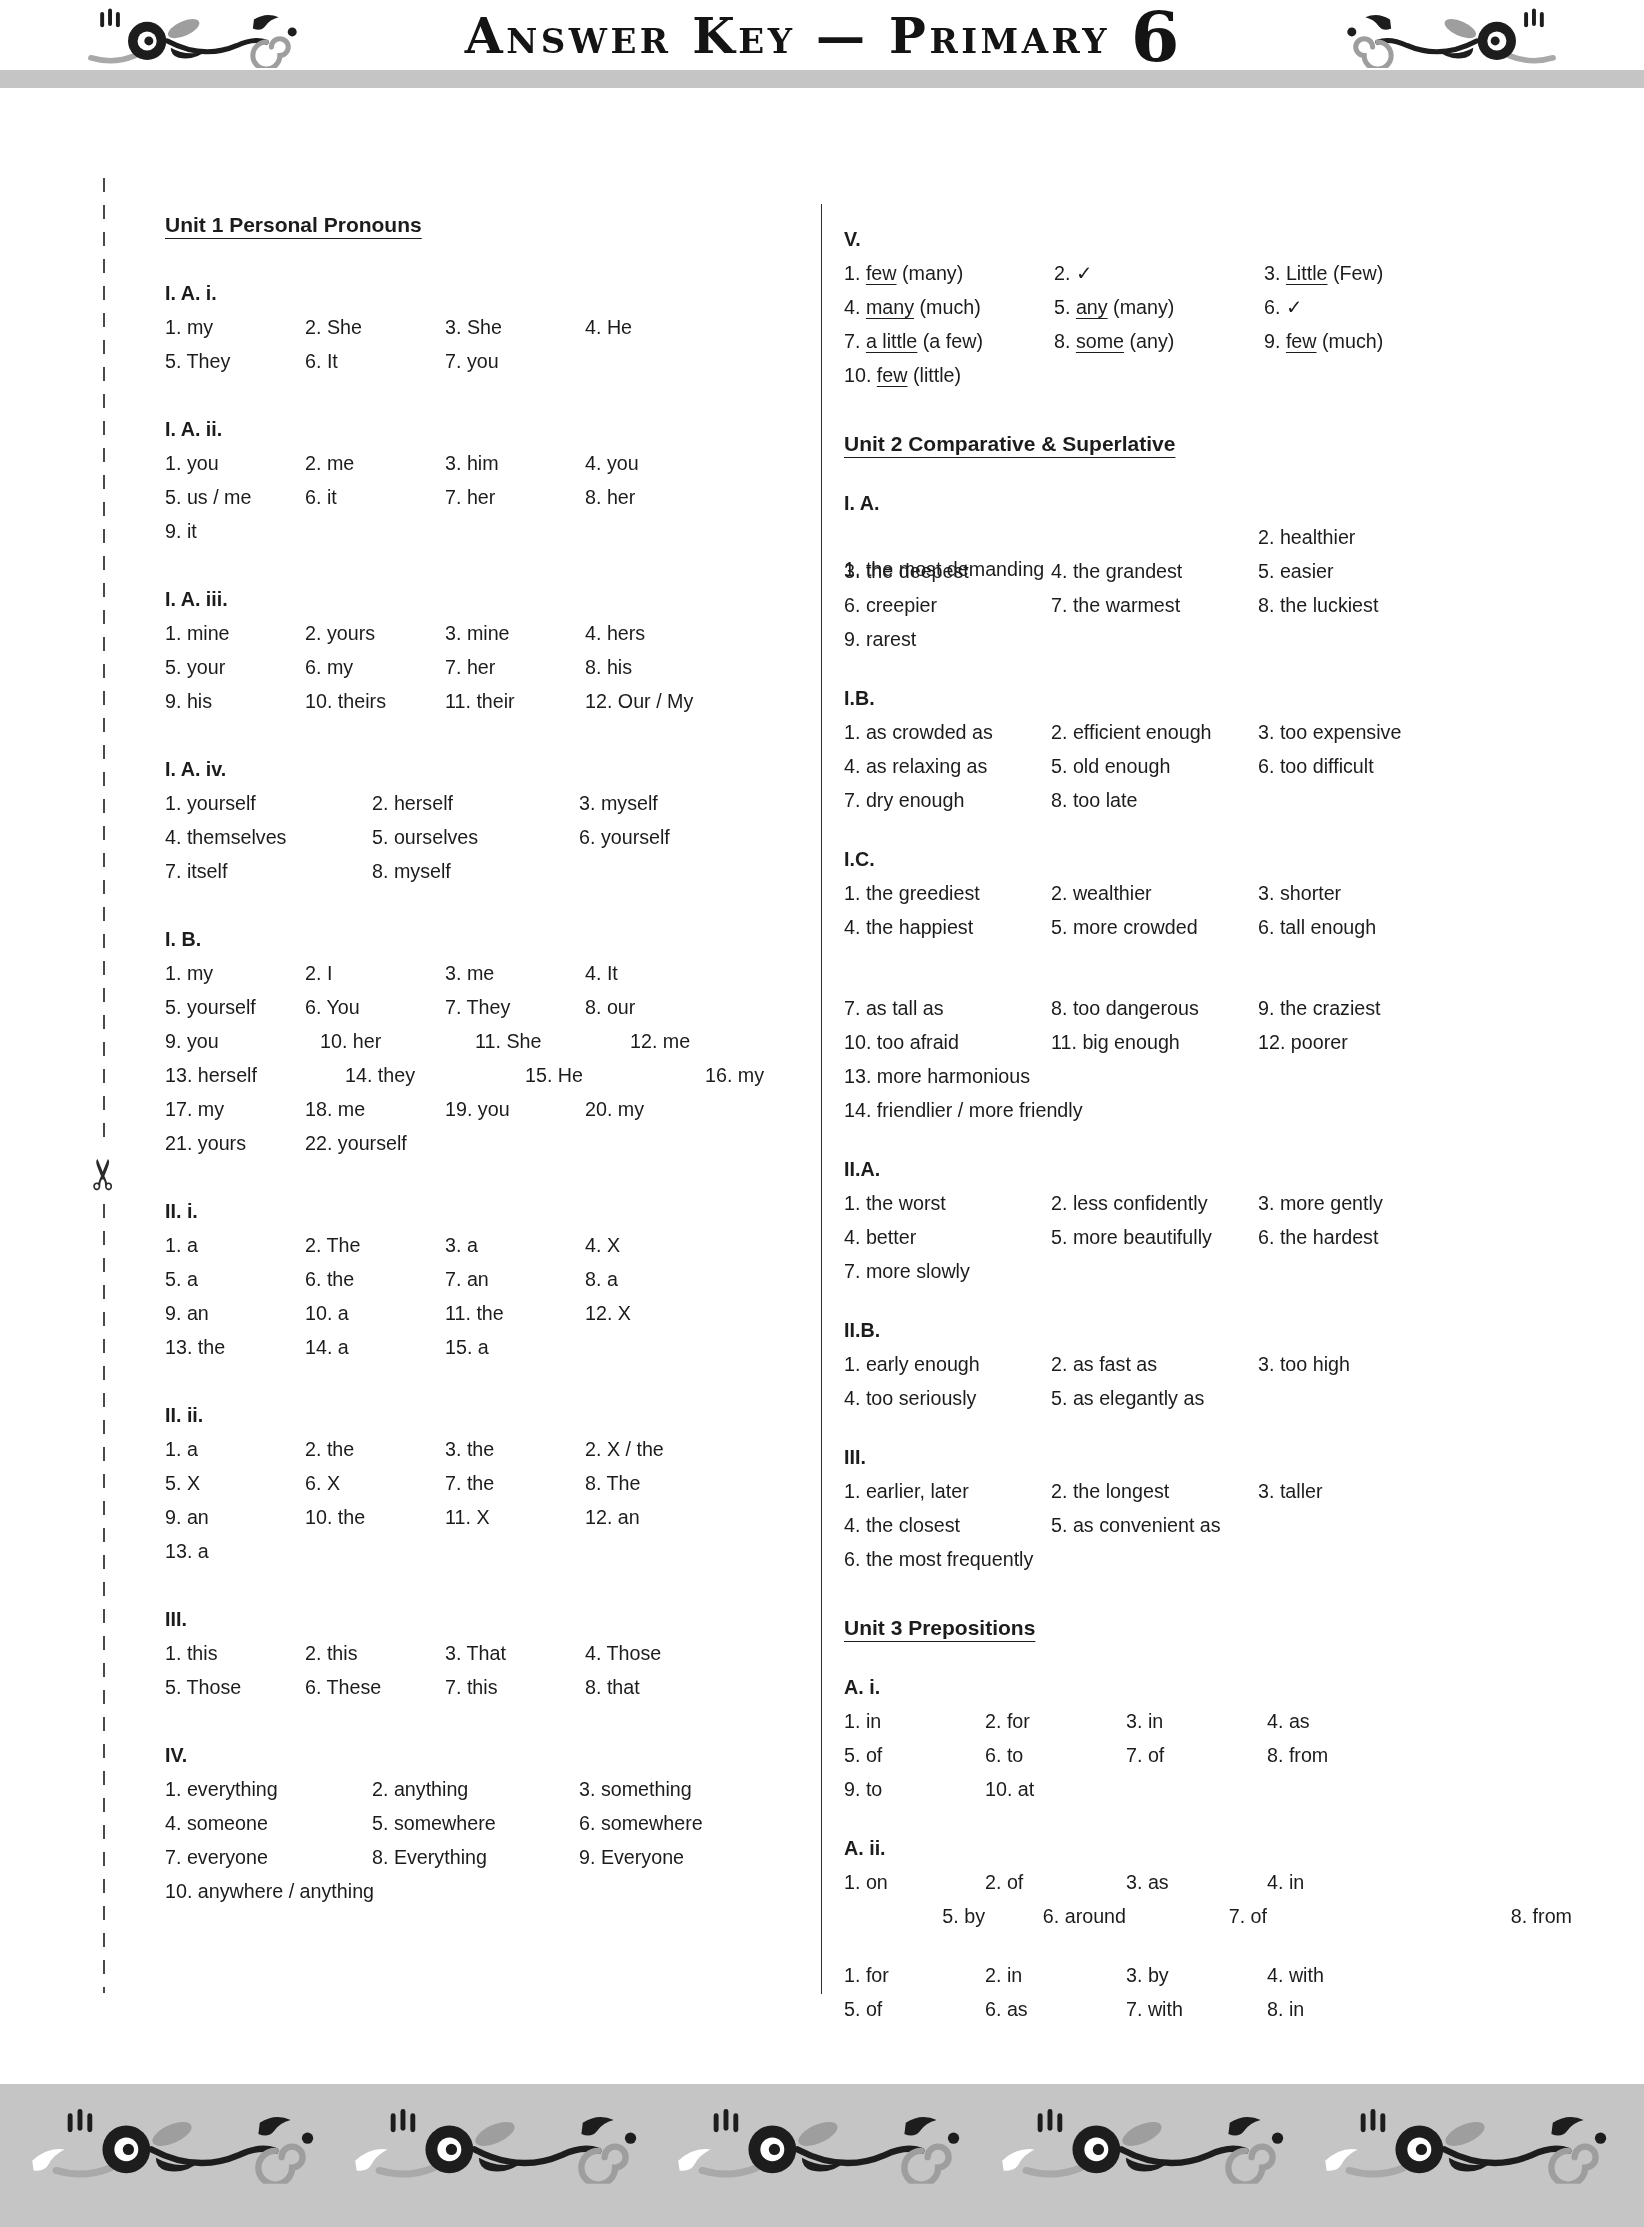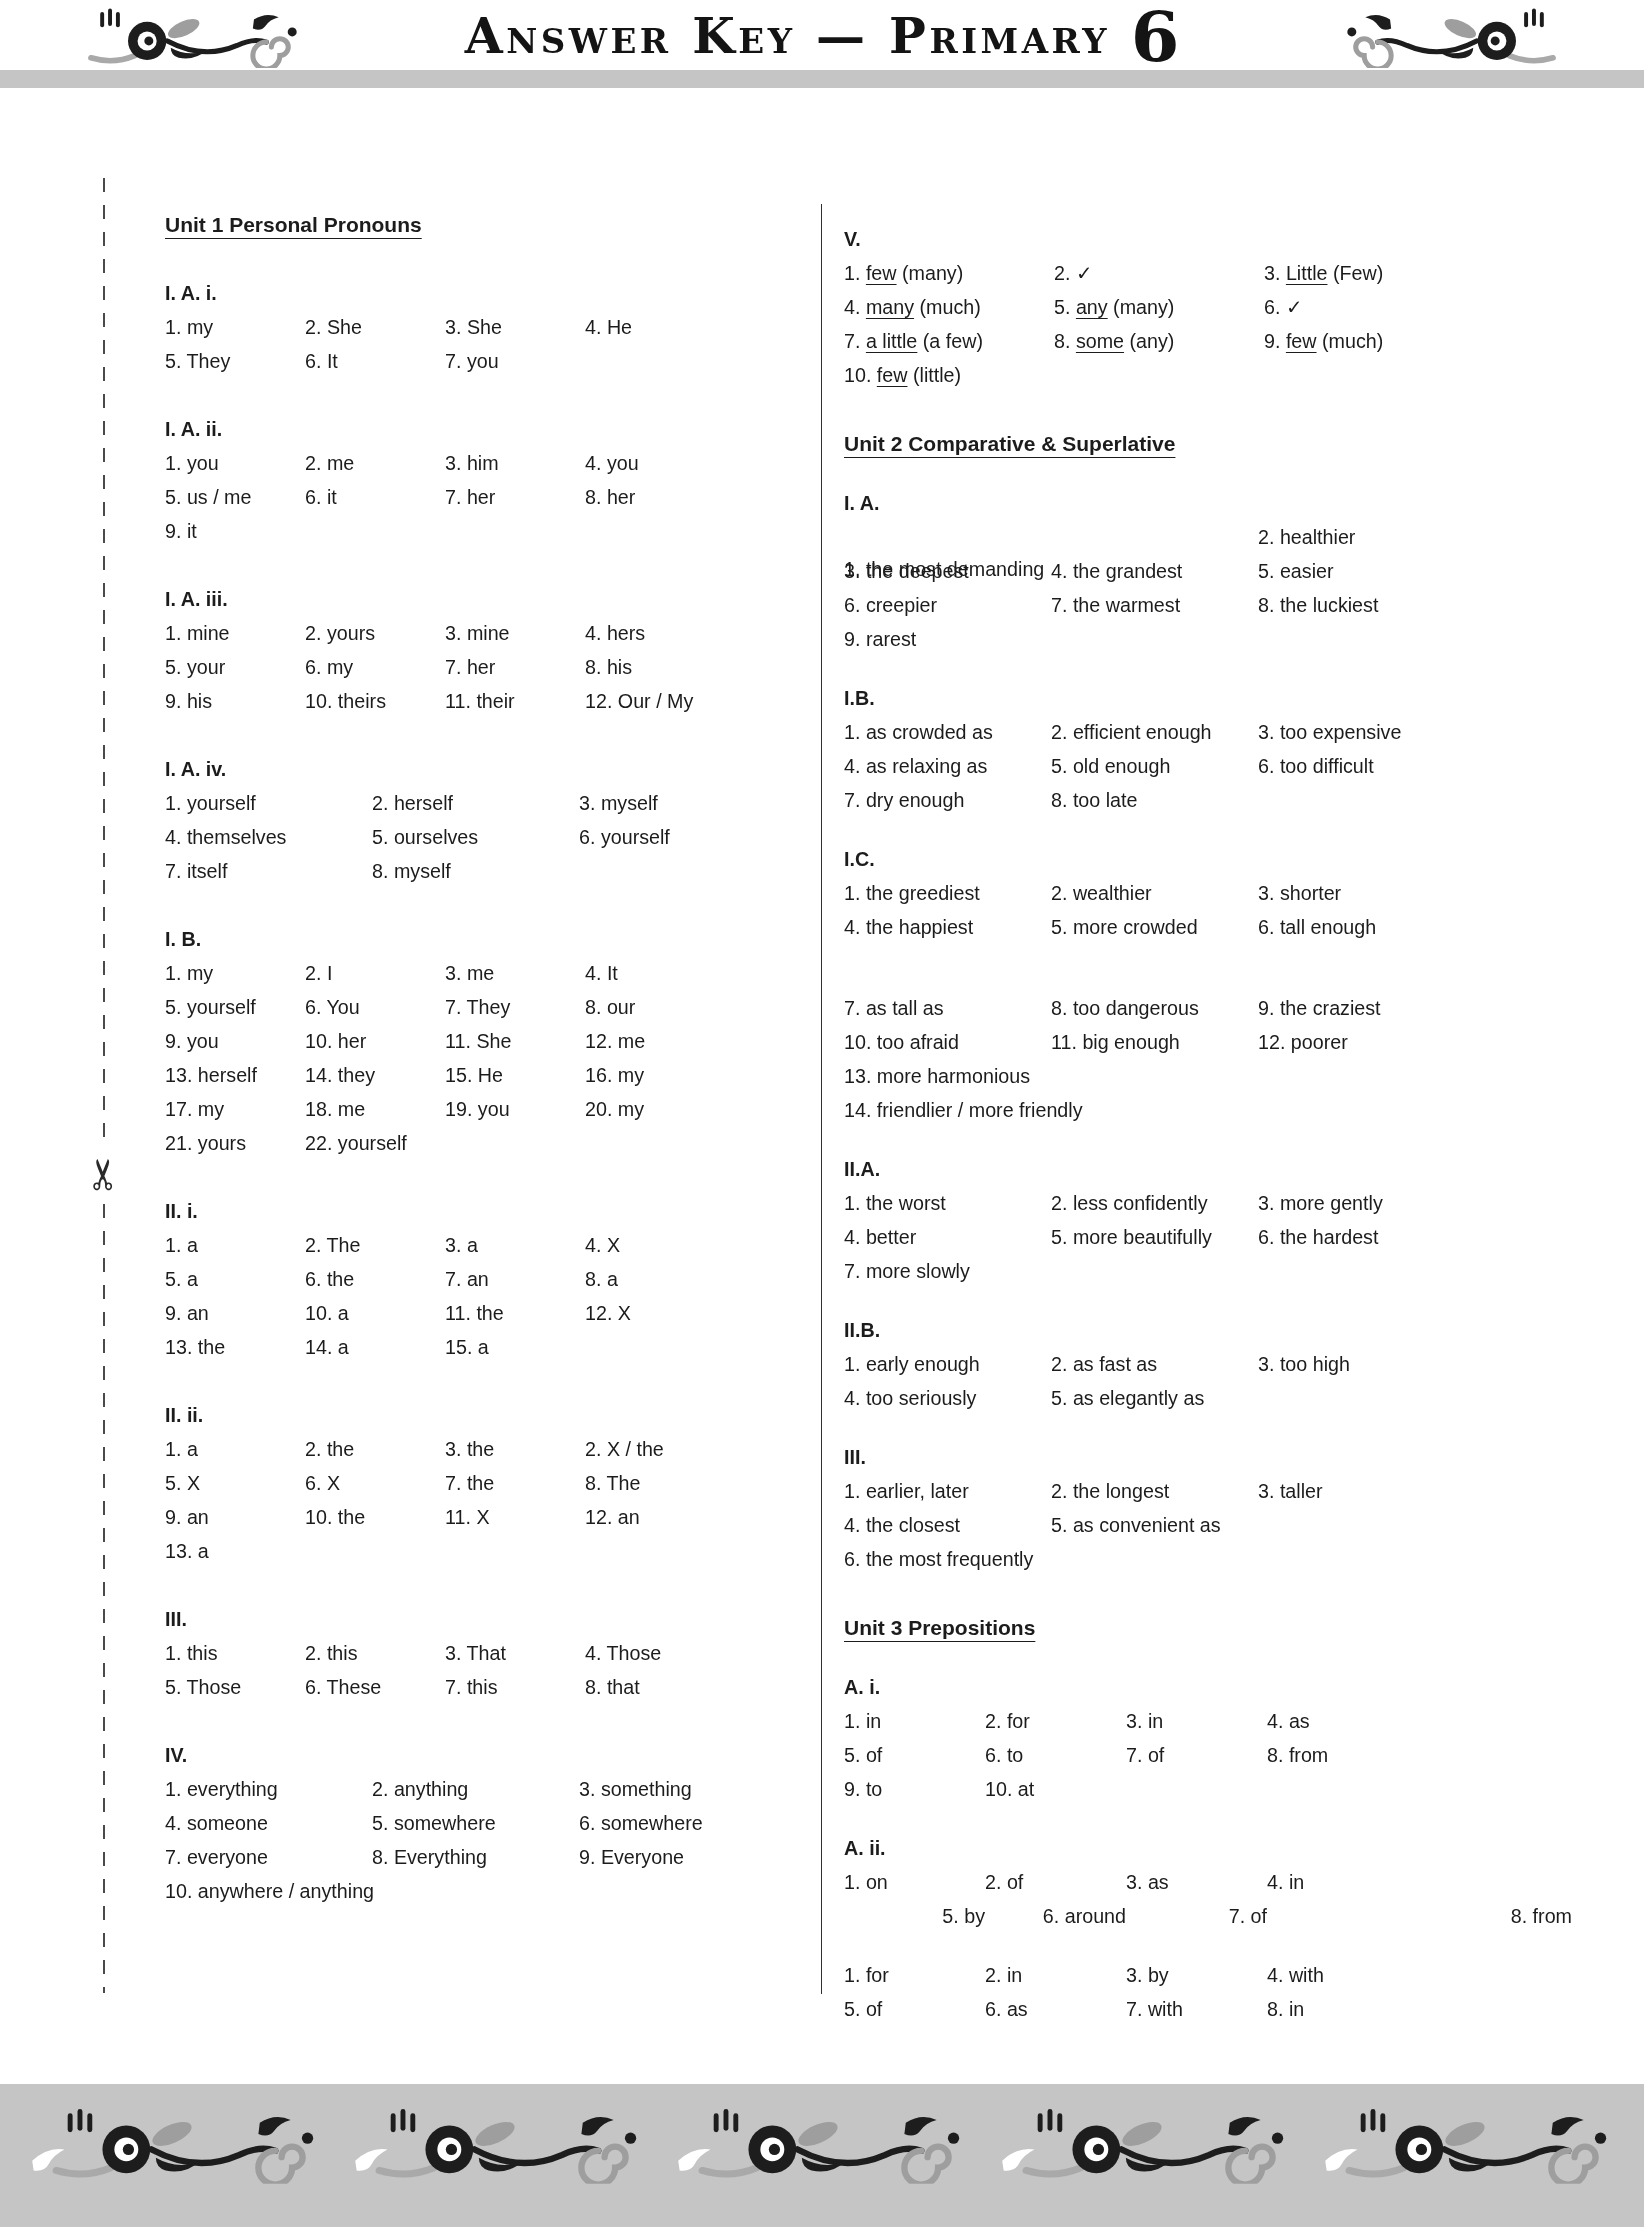--- a/index.html
+++ b/index.html
@@ -201,27 +201,27 @@
           <span class="cell">2. I</span>
           <span class="cell">3. me</span>
           <span class="cell">4. It</span>
         </div>
         <div class="row" style="grid-template-columns: repeat(3, 140px) auto;">
           <span class="cell">5. yourself</span>
           <span class="cell">6. You</span>
           <span class="cell">7. They</span>
           <span class="cell">8. our</span>
         </div>
-        <div class="row" style="grid-template-columns: repeat(3, 140px) auto;">
+        <div class="row" style="grid-template-columns: repeat(3, 140px) auto; gap: 15px;">
           <span class="cell">9. you</span>
           <span class="cell">10. her</span>
           <span class="cell">11. She</span>
           <span class="cell">12. me</span>
         </div>
-        <div class="row" style="grid-template-columns: repeat(3, 140px) auto;">
+        <div class="row" style="grid-template-columns: repeat(3, 140px) auto; gap: 40px;">
           <span class="cell">13. herself</span>
           <span class="cell">14. they</span>
           <span class="cell">15. He</span>
           <span class="cell">16. my</span>
         </div>
         <div class="row" style="grid-template-columns: repeat(3, 140px) auto;">
           <span class="cell">17. my</span>
           <span class="cell">18. me</span>
           <span class="cell">19. you</span>
           <span class="cell">20. my</span>

